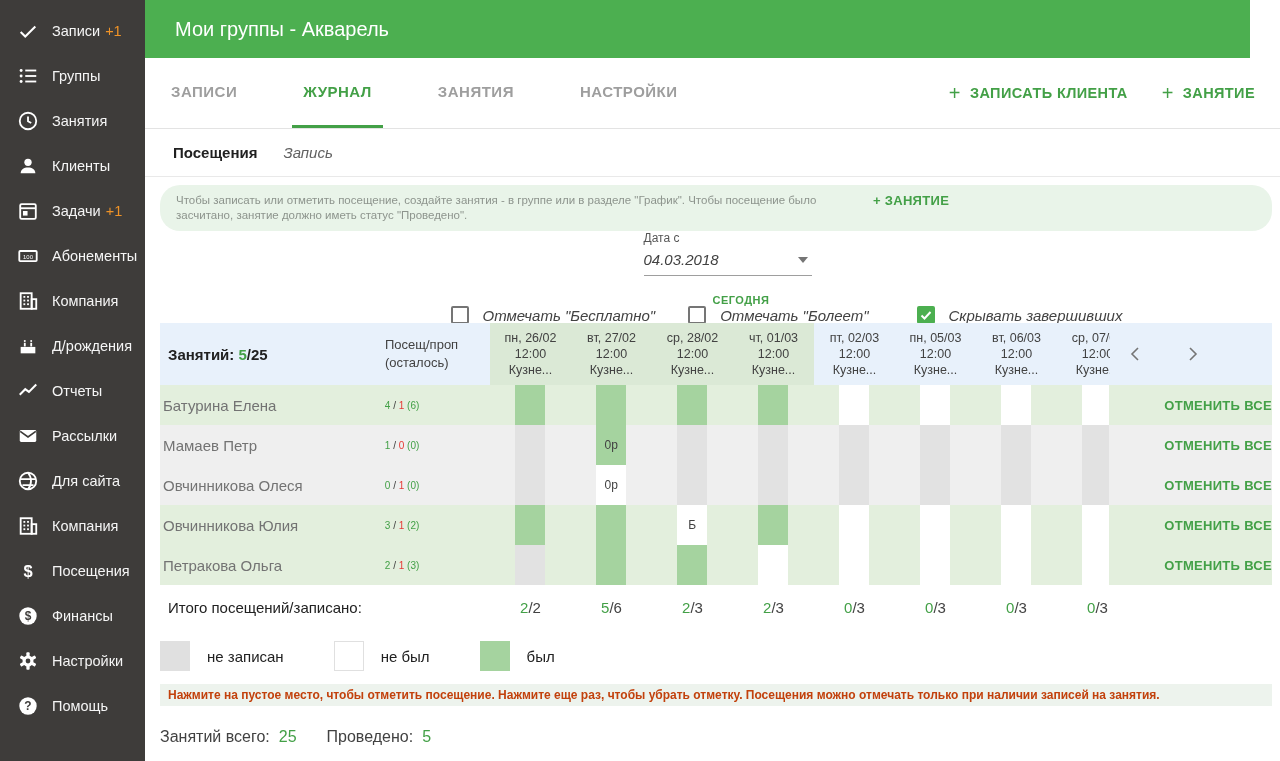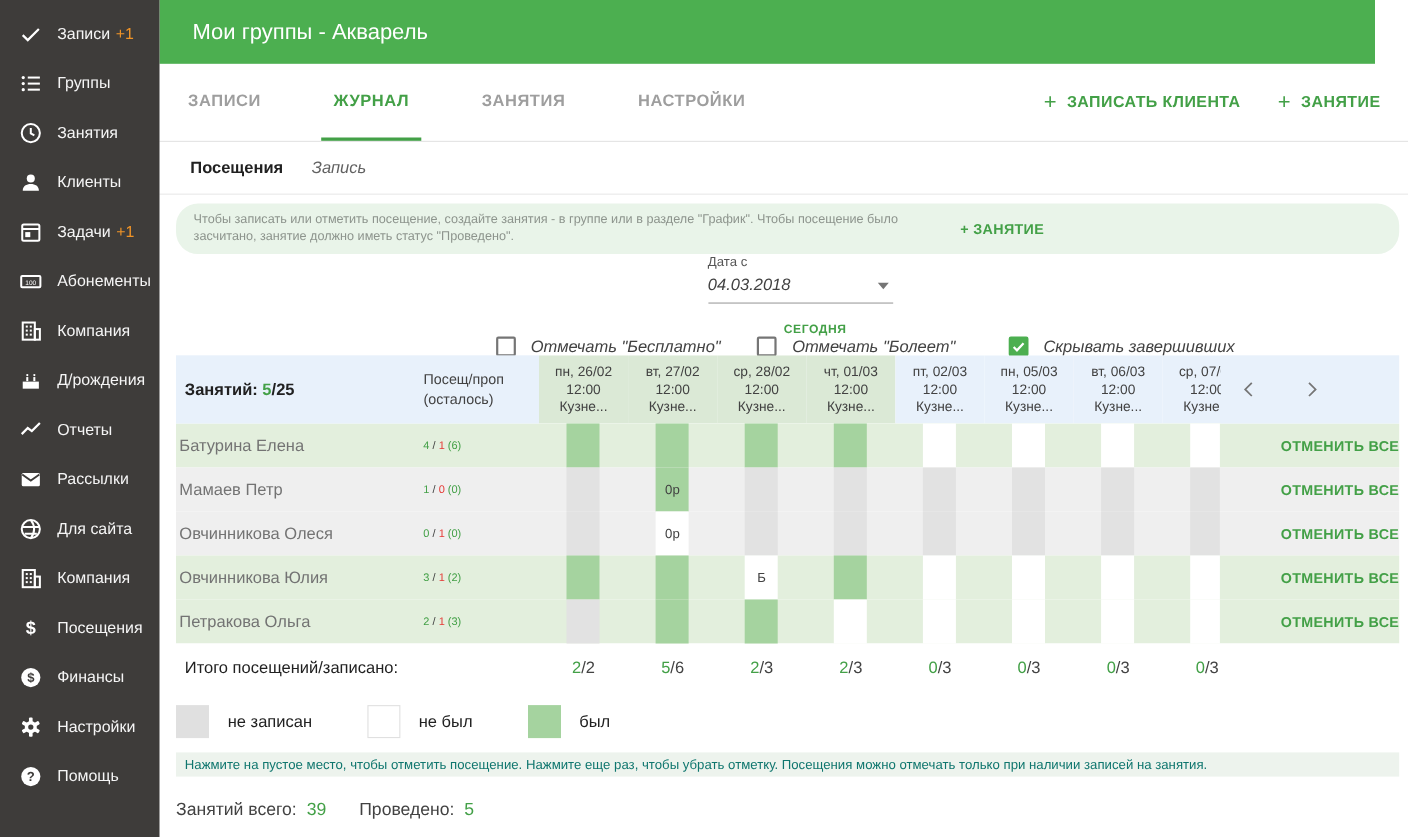--- a/index.html
+++ b/index.html
@@ -29,21 +29,21 @@
   .action-btn { color:#43a047; font-size:14.5px; font-weight:bold; letter-spacing:.4px;
     display:flex; align-items:center; cursor:pointer; white-space:nowrap; }
   .action-btn + .action-btn { margin-left:34px; }
   .action-plus { font-size:20px; font-weight:normal; margin-right:9px; line-height:1; }
 
   .subtabbar { display:flex; align-items:center; height:48px; border-bottom:1px solid #e9e9e9; padding-left:28px; }
   .subtab { font-size:15px; margin-right:26px; cursor:pointer; }
   .subtab.active { color:#212121; font-weight:bold; font-style:normal; }
   .subtab.inactive { color:#616161; font-style:italic; }
 
-  .banner { margin:8px 8px 0 15px; background:#e9f4e9; display:flex; align-items:center;
+  .banner { margin:8px 8px 0 15px; background:#e9f4e9; display:flex; 
     padding:8px 16px; min-height:46px;border-radius:20px; }
   .banner-text { color:#8d948d; font-size:11.5px; line-height:15px; max-width:655px; }
   .banner-action { color:#43a047; font-size:13px; font-weight:bold; letter-spacing:.3px;
     margin-left:42px; cursor:pointer; white-space:nowrap; }
 
   
   .controls { height:92px; display:flex; align-items:center; padding-left:30px;flex-direction:column; }
   .date-group { width:168px; }
   .date-label { font-size:12px; color:#555; margin-bottom:6px; }
   .date-field { display:flex; align-items:center; justify-content:space-between;
@@ -101,22 +101,22 @@
   .total-cell { flex:0 0 81px; text-align:center; font-size:15px; color:#424242; }
   .total-cell .g { color:#43a047; }
 
   
   .legend { display:flex; align-items:center; margin:7px 8px 0 15px; height:40px; }
   .legend-swatch { width:30px; height:30px; flex:0 0 30px; }
   .legend-swatch.none { background:#e0e0e0; }
   .legend-swatch.booked { background:#fff; border:1px solid #e0e0e0; }
   .legend-swatch.was { background:#a5d39f; }
   .legend-label { font-size:15px; color:#212121; margin:0 50px 0 17px; }
-  .hint { margin:8px 8px 0 15px; background:#edf3ed; color:#0f766e; font-size:12px;
-    height:22px; display:flex; align-items:center; padding-left:8px; }
+  .hint { margin:8px 8px 0 15px; background:#edf3ed; color:#c2410c; font-size:12px;
+    height:22px; display:flex; align-items:center; padding-left:8px;font-weight:bold; }
   .summary { display:flex; align-items:center; margin:22px 0 0 15px; font-size:16px; color:#424242; }
   .summary .g { color:#43a047; }
   .summary-num { margin-left:9px; }
   .summary-sep { width:30px; }
 </style>
 </head>
 <body>
 
 <div class="sidebar">
   <div id="sb-items">
@@ -618,19 +618,19 @@
       <span class="legend-swatch booked"></span>
       <span class="legend-label">не был</span>
       <span class="legend-swatch was"></span>
       <span class="legend-label">был</span>
     </div>
 
   <div class="hint">Нажмите на пустое место, чтобы отметить посещение. Нажмите еще раз, чтобы убрать отметку. Посещения можно отмечать только при наличии записей на занятия.</div>
 
   <div class="summary">
     <span>Занятий всего:</span>
-    <span class="g summary-num">39</span>
+    <span class="g summary-num">25</span>
     <span class="summary-sep"></span>
     <span>Проведено:</span>
     <span class="g summary-num">5</span>
   </div>
 
 </div>
 
 </body></html>

